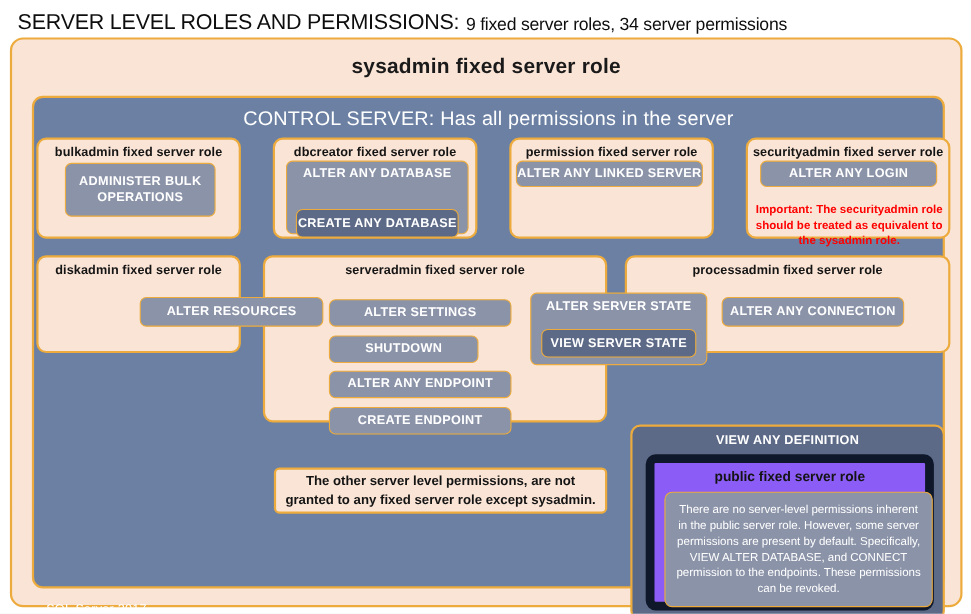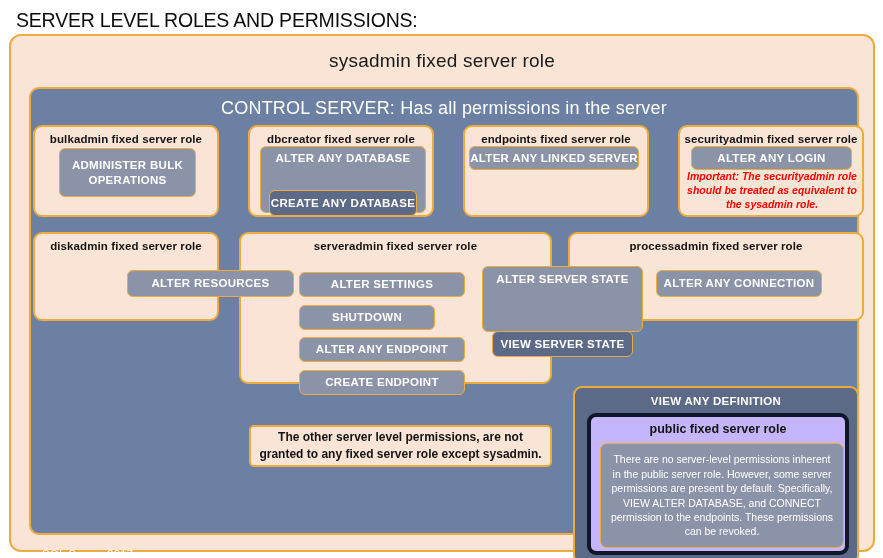--- a/index.html
+++ b/index.html
@@ -31,20 +31,21 @@
     width: 866px; height: 518px;
     background: #fae4d5;
     border: 2px solid #ecab3c;
     border-radius: 12px;
   }
   .sysadmin-label {
     position: absolute; left: 0; top: 14px; width: 100%;
     text-align: center;
     font-size: 19px; color: #1a1a1a;
     letter-spacing: 0.2px;
+    font-weight: bold;
   }
 
   
   .control-panel {
     position: absolute; left: 18px; top: 51px;
     width: 830px; height: 448px;
     background: #6b80a3;
     border: 2px solid #ecab3c;
     border-radius: 10px;
   }
@@ -115,22 +116,22 @@
   }
   .public-viewdef {
     position: absolute; left: 0; top: 7px; width: 100%;
     text-align: center;
     font-size: 11.5px; font-weight: bold; color: #ffffff;
     letter-spacing: 0.3px;
   }
   .public-inner {
     position: absolute; left: 12px; top: 25px;
     width: 262px; height: 142px;
-    background: #c4b5fd;
-    border: 4px solid #0f172a;
+    background: #8b5cf6;
+    border: 8px solid #0f172a;
     border-radius: 9px;
   }
   .public-inner-title {
     position: absolute; left: 0; top: 5px; width: 100%;
     text-align: center;
     font-size: 12.5px; font-weight: bold; color: #141414;
   }
   .public-body {
     position: absolute; left: 9px; top: 26px;
     width: 244px; height: 105px;
@@ -152,20 +153,21 @@
     letter-spacing: 0.2px;
   }
 </style>
 </head>
 <body>
 
 <div id="root">
 
   <div class="title-bar">
     <span class="title-main">SERVER LEVEL ROLES AND PERMISSIONS:</span>
+    <span class="title-sub">9 fixed server roles, 34 server permissions</span>
   </div>
 
   <div class="sysadmin-box">
     <div class="sysadmin-label">sysadmin fixed server role</div>
 
     <div class="control-panel">
       <div class="control-label">CONTROL SERVER: Has all permissions in the server</div>
     </div>
 
     <div class="role-card" style="left:22px; top:89px; width:186px; height:92px;">
@@ -175,29 +177,29 @@
 
     <div class="role-card" style="left:237px; top:89px; width:186px; height:92px;">
       <div class="role-title">dbcreator fixed server role</div>
     </div>
     <div class="perm" style="left:249px; top:110px; width:166px; height:67px; align-items:flex-start; padding-top:4px;">
       <span>ALTER ANY DATABASE</span>
     </div>
     <div class="perm dark" style="left:258px; top:142px; width:148px; height:26px;margin-top:12px;">CREATE  ANY DATABASE</div>
 
     <div class="role-card" style="left:452px; top:89px; width:186px; height:92px;">
-      <div class="role-title">endpoints fixed server role</div>
+      <div class="role-title">permission fixed server role</div>
     </div>
     <div class="perm" style="left:458px; top:110px; width:170px; height:24px;">ALTER ANY LINKED SERVER</div>
 
     <div class="role-card" style="left:667px; top:89px; width:186px; height:92px;">
       <div class="role-title">securityadmin fixed server role</div>
     </div>
     <div class="perm" style="left:680px; top:110px; width:161px; height:24px;">ALTER ANY LOGIN</div>
-    <div class="warn-text" style="left:673px; top:133px; width:176px;font-style:italic;">Important: The securityadmin role should  be treated as equivalent to the sysadmin role.</div>
+    <div class="warn-text" style="left:673px; top:148px; width:176px;">Important: The securityadmin role should  be treated as equivalent to the sysadmin role.</div>
 
     <div class="role-card" style="left:22px; top:196px; width:186px; height:89px;">
       <div class="role-title">diskadmin fixed server role</div>
     </div>
 
     <div class="role-card" style="left:228px; top:196px; width:313px; height:152px;">
       <div class="role-title">serveradmin fixed server role</div>
     </div>
 
     <div class="role-card" style="left:557px; top:196px; width:296px; height:89px;">
@@ -207,21 +209,21 @@
     <div class="perm" style="left:116px; top:234px; width:167px; height:27px;">ALTER RESOURCES</div>
 
     <div class="perm" style="left:288px; top:236px; width:166px; height:25px;">ALTER SETTINGS</div>
     <div class="perm" style="left:288px; top:269px; width:136px; height:25px;">SHUTDOWN</div>
     <div class="perm" style="left:288px; top:301px; width:166px; height:25px;">ALTER ANY ENDPOINT</div>
     <div class="perm" style="left:288px; top:334px; width:166px; height:25px;">CREATE  ENDPOINT</div>
 
     <div class="perm" style="left:471px; top:230px; width:161px; height:66px; align-items:flex-start; padding-top:5px;">
       <span>ALTER SERVER STATE</span>
     </div>
-    <div class="perm dark" style="left:481px; top:263px; width:141px; height:26px;margin-top:32px;">VIEW SERVER STATE</div>
+    <div class="perm dark" style="left:481px; top:263px; width:141px; height:26px;">VIEW SERVER STATE</div>
 
     <div class="perm" style="left:645px; top:234px; width:166px; height:27px;">ALTER ANY CONNECTION</div>
 
     <div class="note-card" style="left:238px; top:389px; width:303px; height:42px;">The other server level permissions,  are not granted to any fixed server role except sysadmin.</div>
 
     <div class="public-outer">
       <div class="public-viewdef">VIEW ANY DEFINITION</div>
       <div class="public-inner">
         <div class="public-inner-title">public fixed server role</div>
         <div class="public-body">There are no server-level permissions inherent in the public server role. However, some server permissions are present by default. Specifically, VIEW ALTER DATABASE, and CONNECT permission to the endpoints. These permissions can be revoked.</div>

